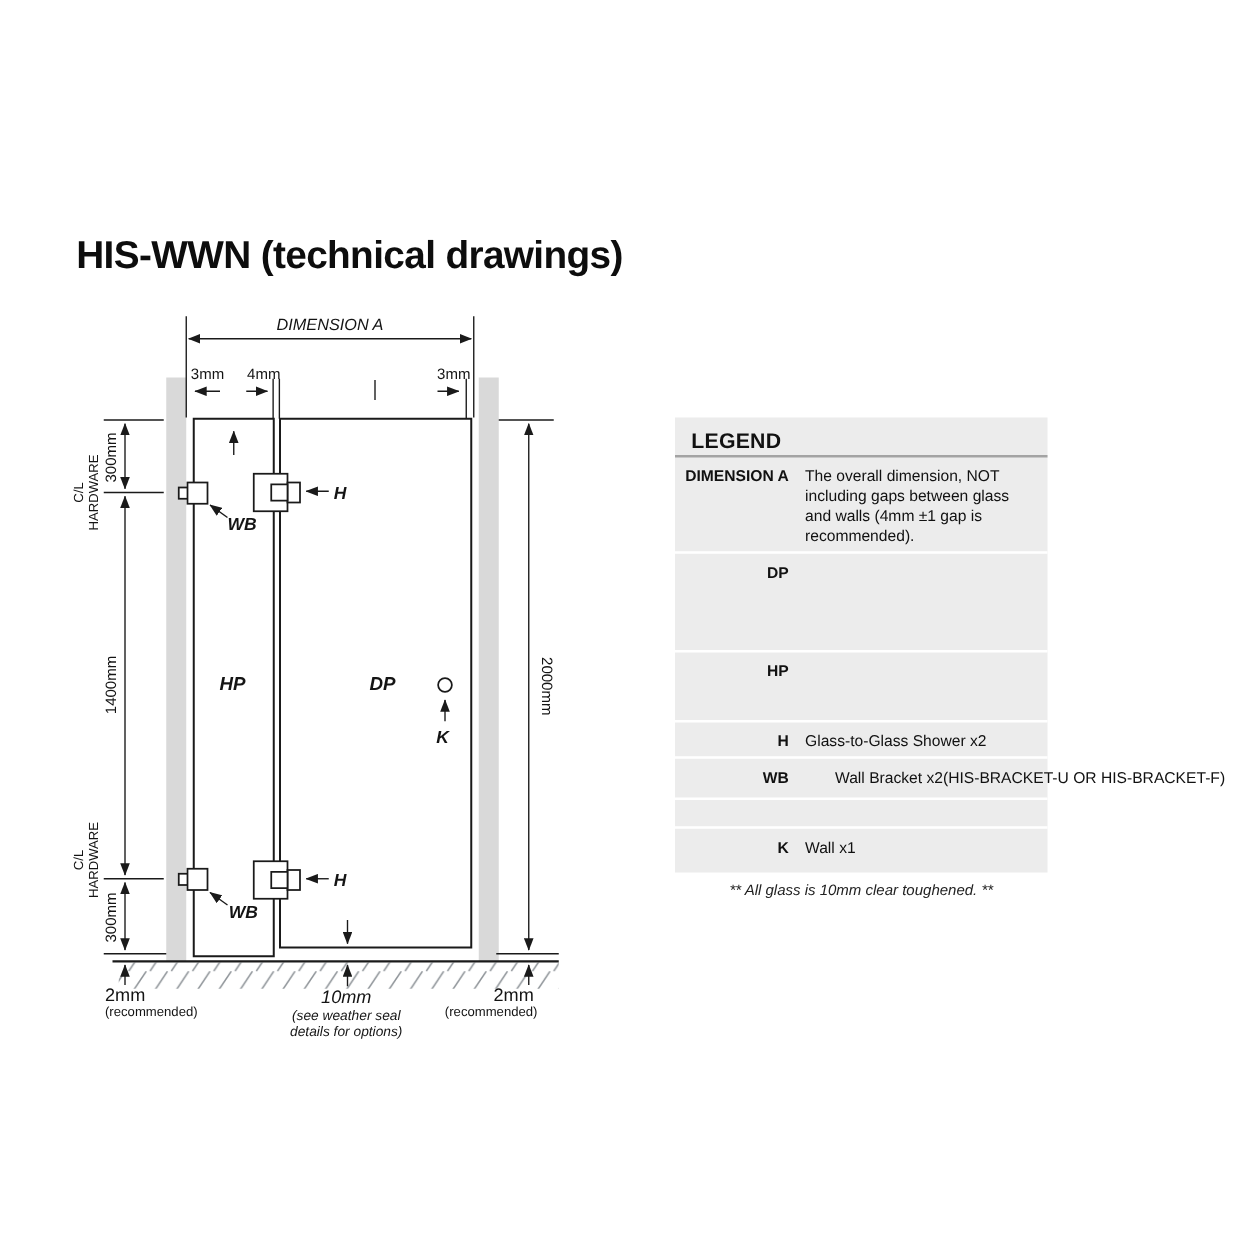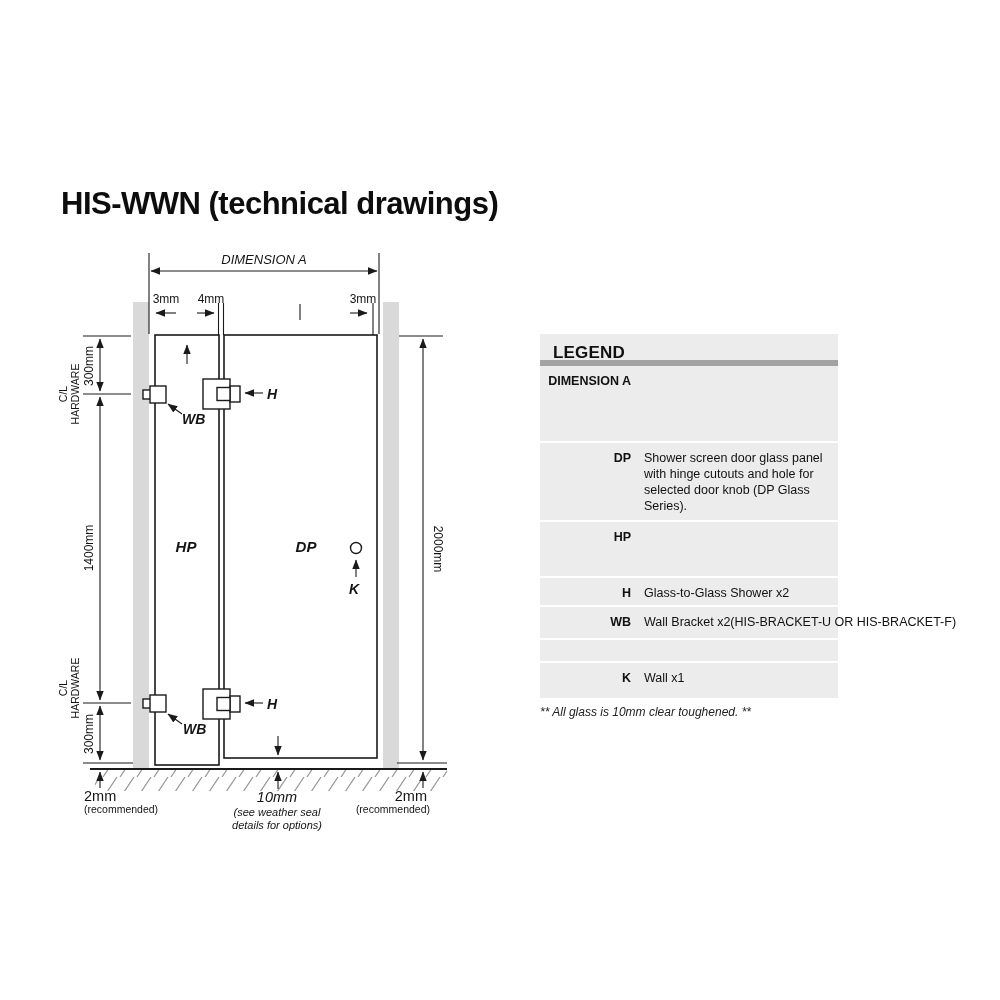--- a/index.html
+++ b/index.html
@@ -17,29 +17,29 @@
   .t12{font-size:12px;}
   .t10{font-size:10.5px;}
   .t14{font-size:14.5px;}
   .ti{font-style:italic;}
   .tbi{font-style:italic;font-weight:bold;font-size:14px;}
   .tpanel{font-style:italic;font-weight:bold;font-size:15px;}
   .tdima{font-style:italic;font-size:13px;}
   
   #legend{position:absolute;left:540px;top:334px;width:298px;background:#ececec;}
   .legend-title{height:32px;box-sizing:border-box;padding:9px 0 0 13px;font-size:17px;
-                font-weight:bold;border-bottom:6px solid #a3a3a3;letter-spacing:0.2px;}
+                font-weight:bold;border-bottom:2px solid #a3a3a3;letter-spacing:0.2px;}
   .lrow{display:flex;box-sizing:border-box;border-bottom:2px solid #ffffff;padding-top:7px;}
   .lrow .k{flex:none;width:104px;box-sizing:border-box;text-align:right;font-weight:bold;
            font-size:12.5px;padding-right:13px;line-height:16px;}
   .lrow .d{flex:1;font-size:12.5px;line-height:16px;padding-right:8px;}
   .r1{height:77px}.r2{height:79px}.r3{height:56px}.r4{height:29px}
   .r5{height:33px}.r6{height:23px}.r7{height:35px;border-bottom:none;}
-  .nowrap{white-space:nowrap;overflow:visible;}
-  #legend-footnote{position:absolute;left:540px;top:705px;width:298px;text-align:left;
+  .nowrap{white-space:nowrap;overflow:visible;margin-left:24px;}
+  #legend-footnote{position:absolute;left:540px;top:705px;width:298px;text-align:center;
                    font-size:12px;font-style:italic;color:#222;}
 </style>
 </head>
 <body>
 
 <div id="stage">
 
   <div id="page-title">HIS-WWN (technical drawings)</div>
 
   <svg id="drawing" width="470" height="620" viewBox="30 230 470 620">
@@ -170,24 +170,24 @@
 
     <text class="tpanel" x="186" y="552" text-anchor="middle">HP</text>
     <text class="tpanel" x="306" y="552" text-anchor="middle">DP</text>
   </svg>
 
   <div id="legend">
     <div class="legend-title">LEGEND</div>
 
     <div class="lrow r1">
       <div class="k">DIMENSION A</div>
+      <div class="d">The overall dimension, NOT including gaps between glass and walls (4mm ±1 gap is recommended).</div>
     </div>
     <div class="lrow r2">
       <div class="k">DP</div>
-      <div class="d">Shower screen door glass panel with hinge cutouts and hole for selected door knob (DP Glass Series).</div>
     </div>
     <div class="lrow r3">
       <div class="k">HP</div>
     </div>
     <div class="lrow r4">
       <div class="k">H</div>
       <div class="d">Glass-to-Glass Shower x2</div>
     </div>
     <div class="lrow r5">
       <div class="k">WB</div>

